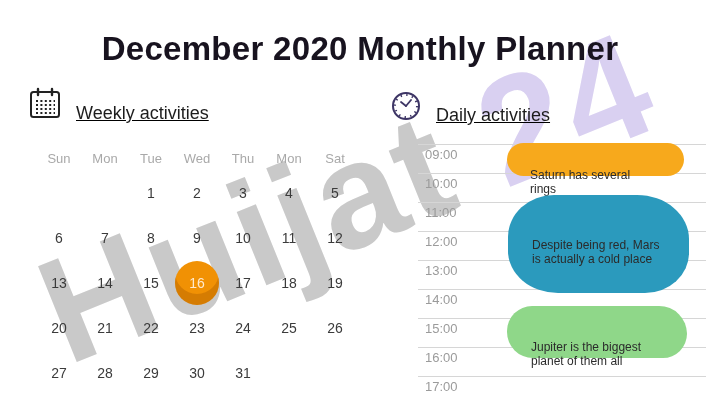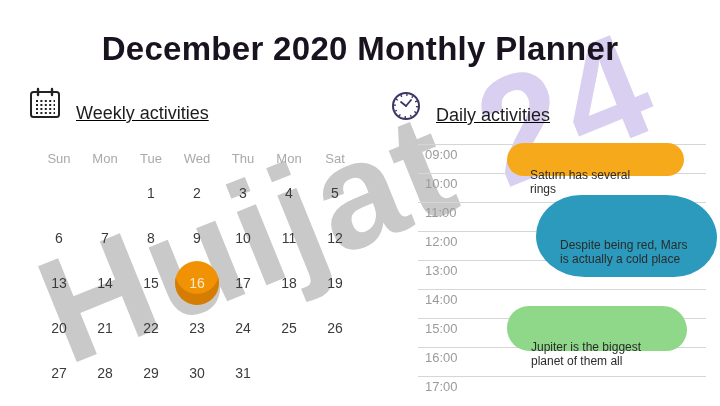--- a/index.html
+++ b/index.html
@@ -72,26 +72,26 @@
   }
   
   .event{position:absolute;}
   .event-text{font-size:12px;line-height:13.5px;color:#2b2b2b;margin-top:23px;}
   .event-saturn{
     left:507px;top:143px;width:177px;height:33px;
     border-radius:17px;
   }
   .event-saturn .event-text{padding:3px 0 0 23px;width:125px;}
   .event-mars{
-    left:536px;top:195px;width:181px;height:82px;
+    left:508px;top:195px;width:181px;height:98px;
     border-radius:46px 52px 44px 50px / 42px 44px 40px 42px;
   }
   .event-mars .event-text{padding:21px 0 0 24px;width:132px;}
   .event-jupiter{
-    left:507px;top:306px;width:180px;height:45px;
+    left:507px;top:306px;width:180px;height:52px;
     border-radius:27px 30px 26px 28px;
   }
   .event-jupiter .event-text{padding:12px 0 0 24px;width:140px;}
 </style>
 </head>
 <body>
 
 <div class="page">
 
   <div class="watermark">

